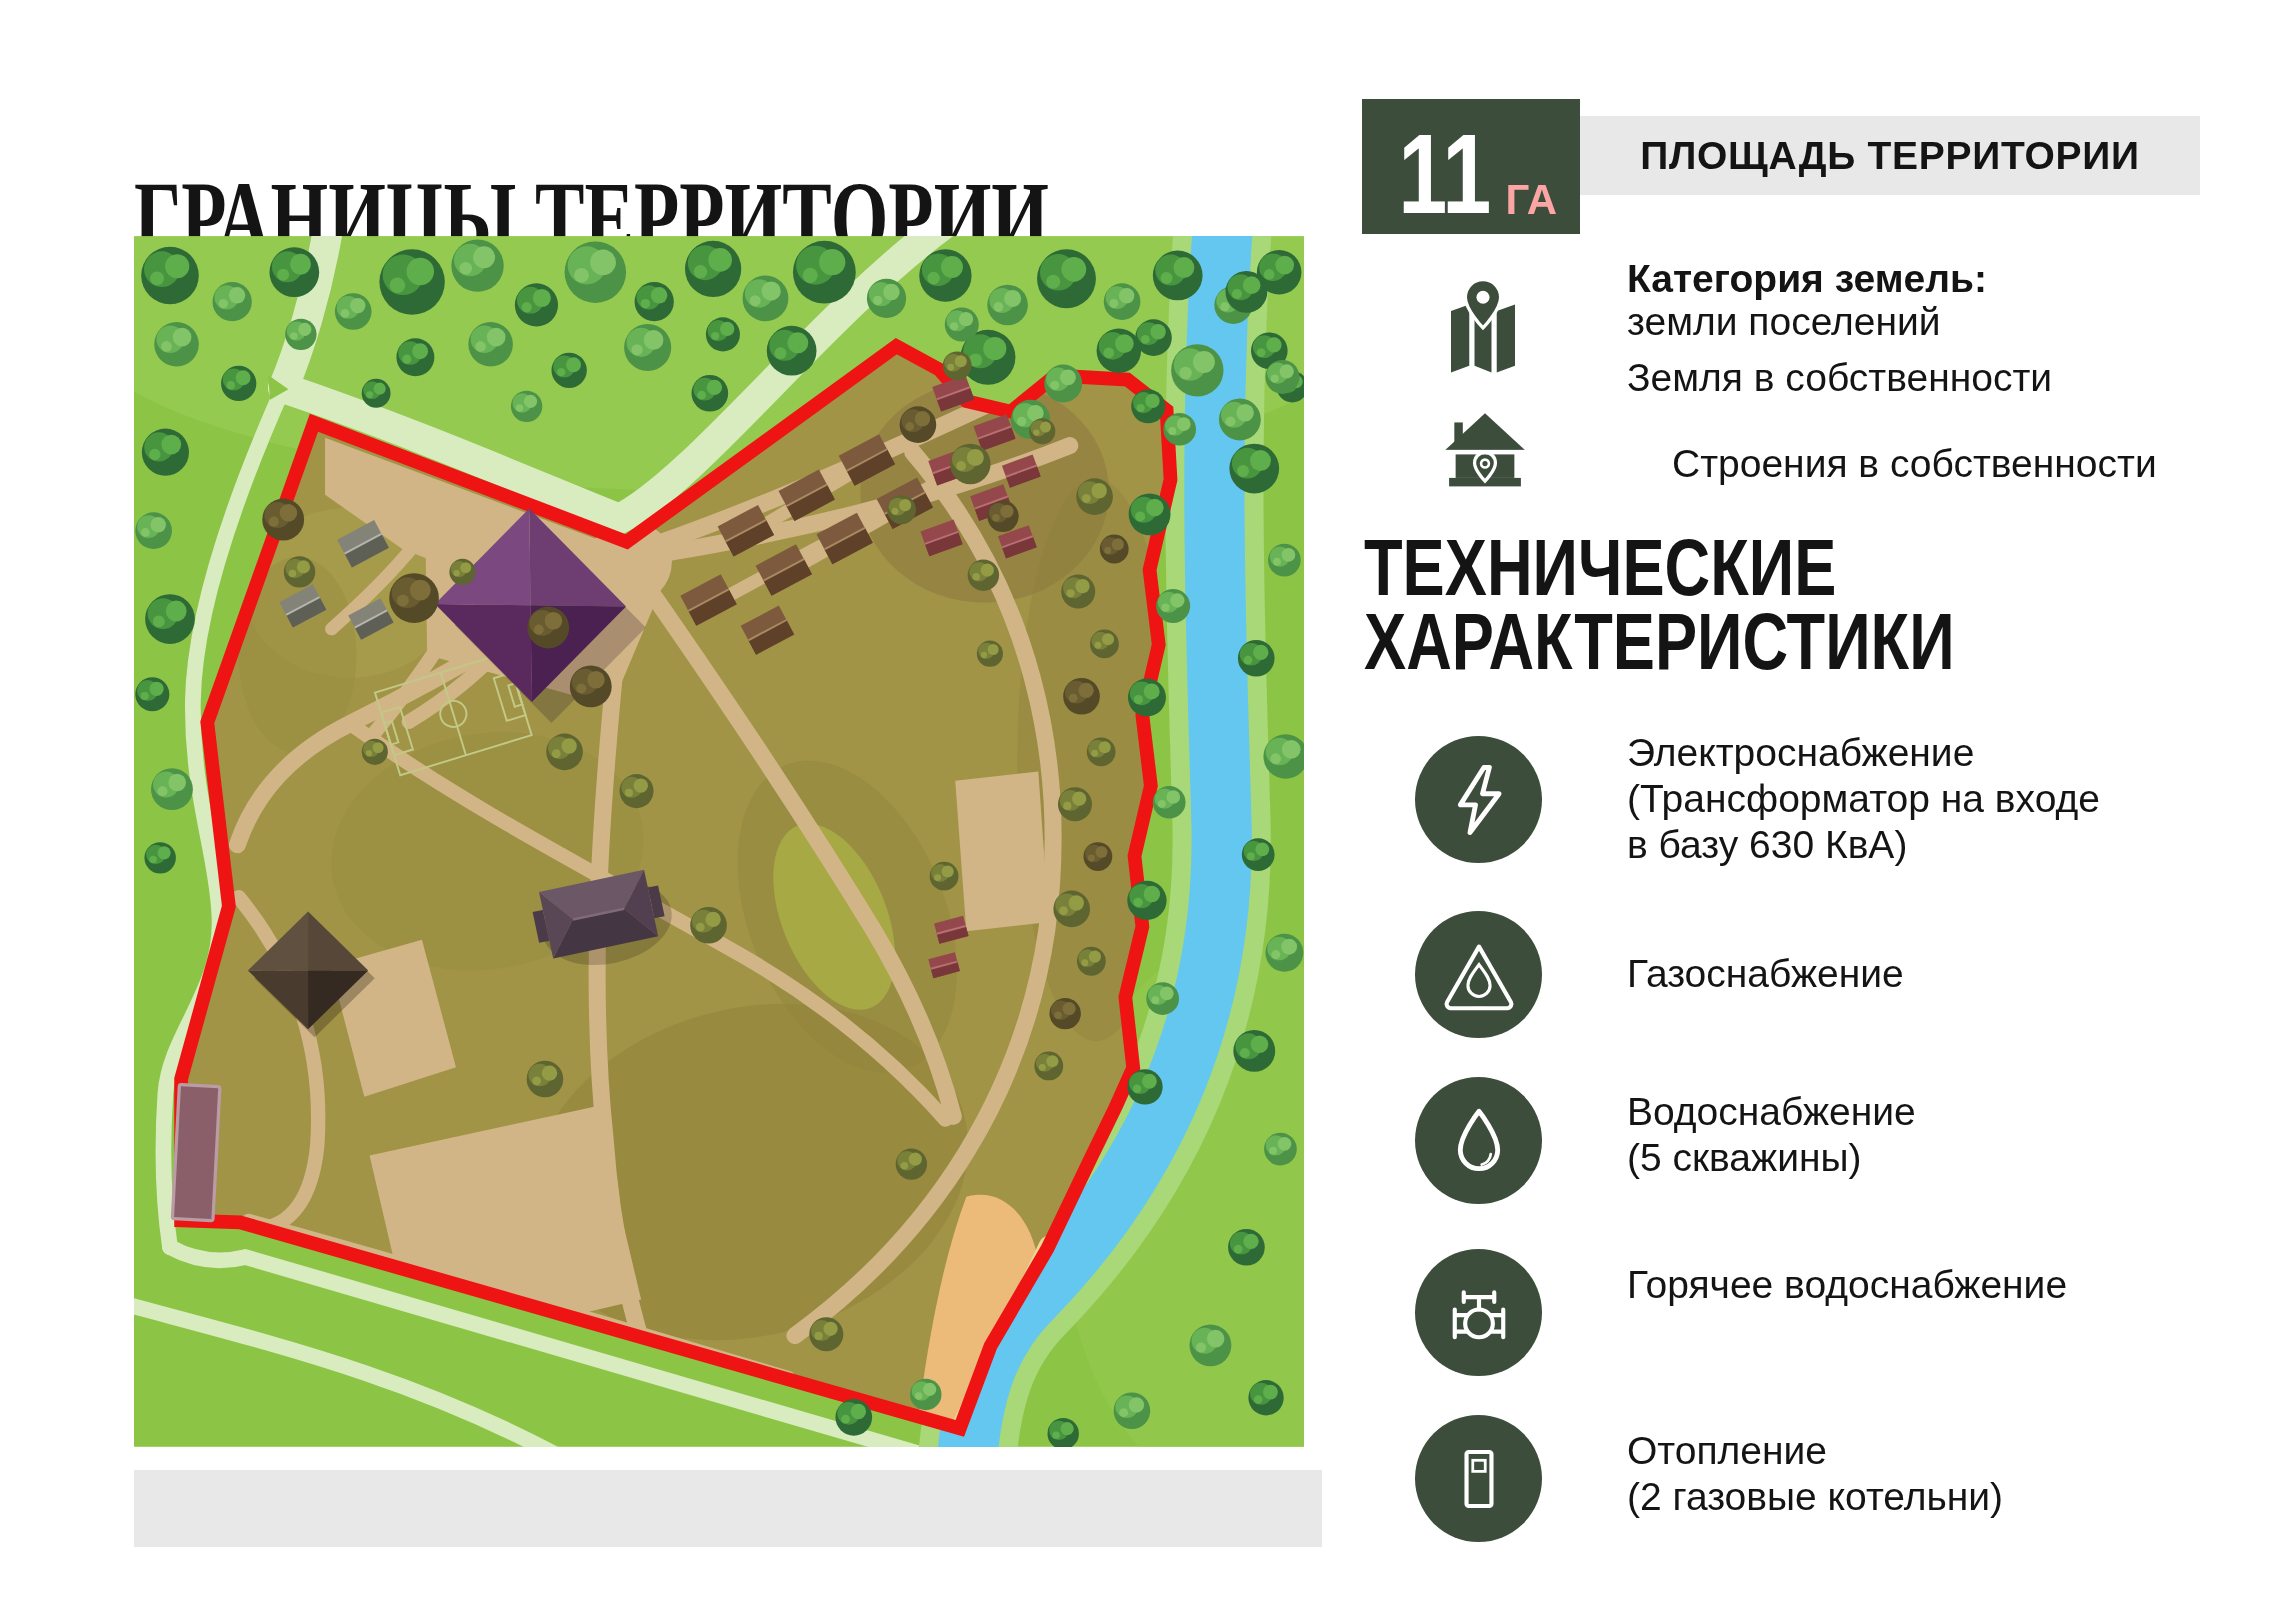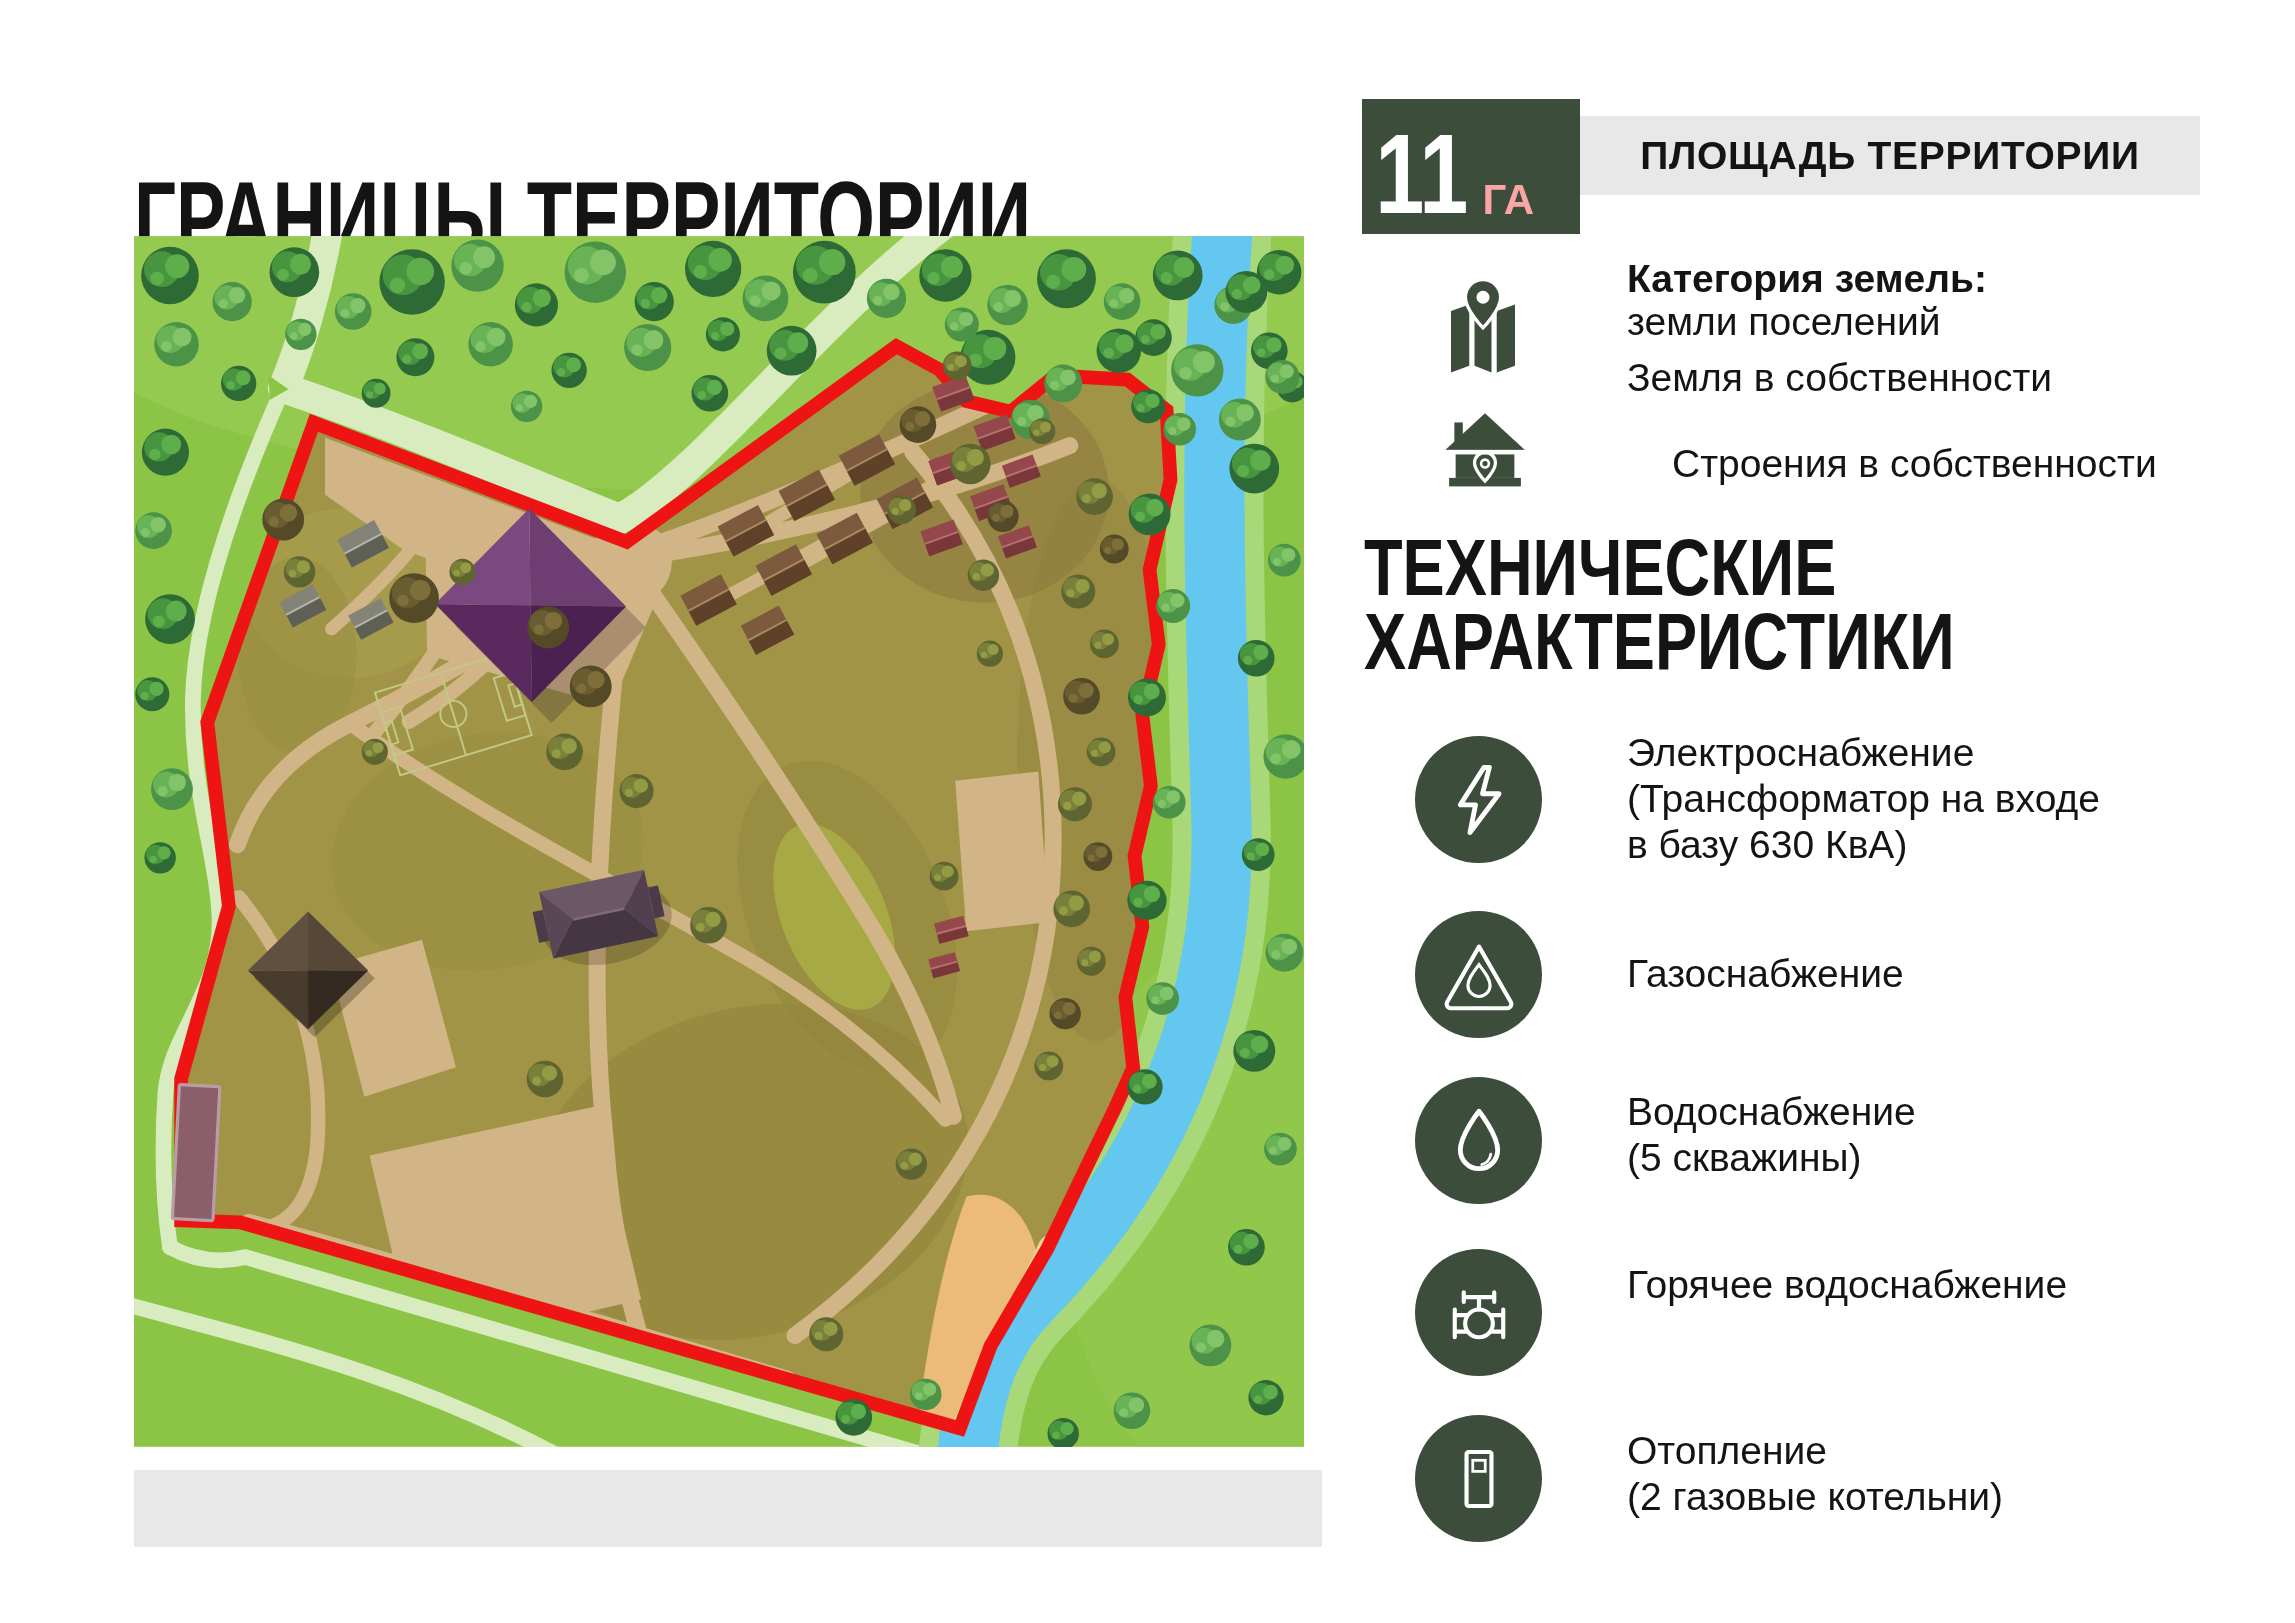--- a/index.html
+++ b/index.html
@@ -2,27 +2,27 @@
 <html style="font-size:10.5px"><head>
 <meta charset="utf-8">
 <style>
   html,body{margin:0;padding:0;background:#ffffff;}
   body{width:2295px;height:1623px;position:relative;overflow:hidden;
        font-family:"Liberation Sans","DejaVu Sans",sans-serif;color:#141414;}
   .abs{position:absolute;}
   .cond{display:inline-block;transform:scaleX(.72);transform-origin:0 50%;white-space:nowrap;}
   .cond2{display:inline-block;transform:scaleX(.78);transform-origin:50% 100%;}
 
-  #page-title{left:134px;top:98px;font-size:103px;font-weight:700;letter-spacing:0;line-height:1;}
+  #page-title{left:134px;top:98px;font-size:103px;font-weight:700;letter-spacing:0;line-height:1;font-family:Liberation Serif, serif;}
 
   #map-wrap{left:134px;top:236px;width:1170px;height:1211px;overflow:hidden;}
   #map-footer{left:134px;top:1470px;width:1188px;height:77px;background:#e8e8e8;}
 
   #area-badge{left:1362px;top:99px;width:218px;height:135px;background:#3c4e3b;
-      display:flex;align-items:flex-end;gap:1px;padding-bottom:15.7px;box-sizing:border-box;}
+      display:flex;align-items:flex-end;justify-content:center;gap:1px;padding-bottom:15.7px;box-sizing:border-box;}
   #area-badge .num{color:#fff;font-size:113px;font-weight:700;line-height:.78;}
   #area-badge .unit{color:#fca5a5;font-size:42px;font-weight:700;line-height:.9;}
 
   #area-bar{left:1580px;top:116px;width:620px;height:79px;background:#e8e8e8;
       display:flex;align-items:center;justify-content:center;}
   #area-bar span{font-size:39px;font-weight:700;letter-spacing:0.7px;}
 
   .icon-map{left:1447px;top:277px;width:72px;height:98px;}
   .icon-house{left:1442px;top:412px;width:86px;height:77px;}
 

